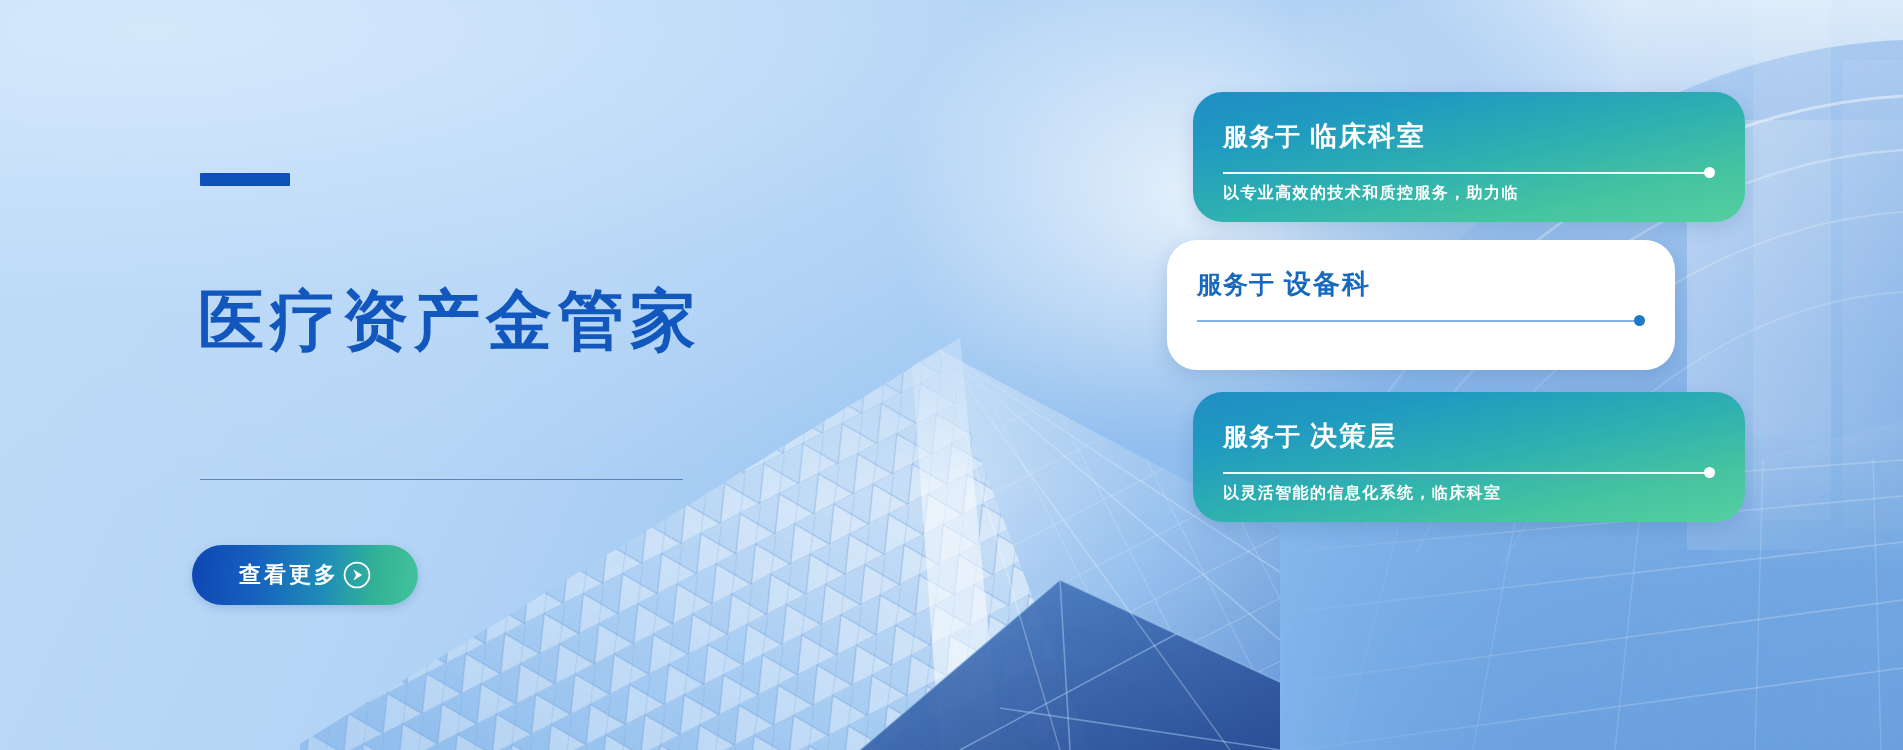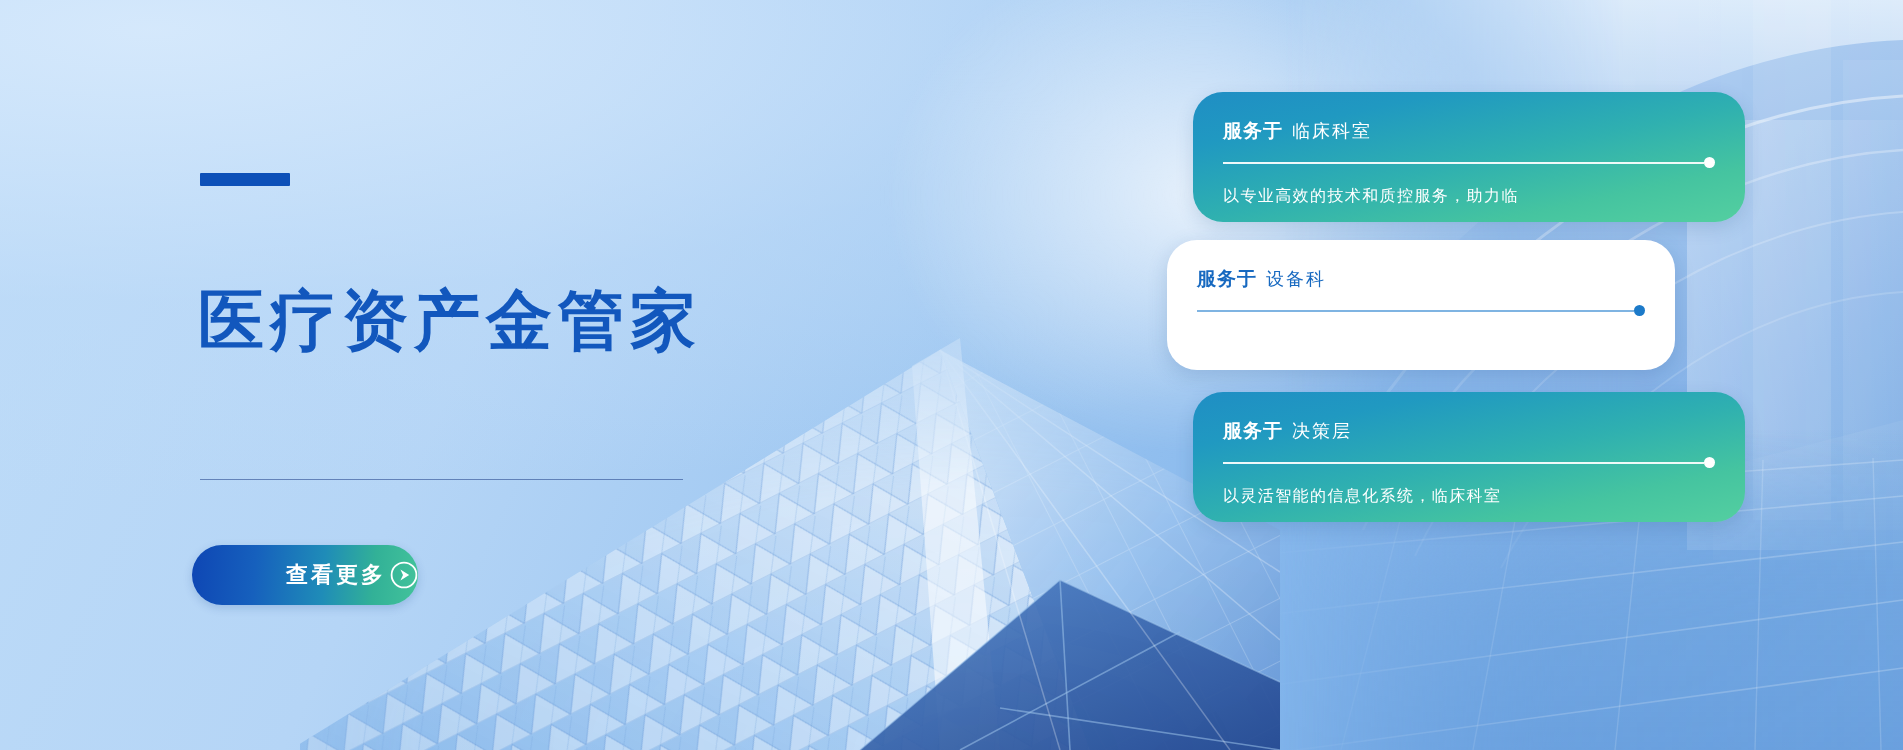--- a/index.html
+++ b/index.html
@@ -64,21 +64,21 @@
     color:#1257bd; line-height:1.15; white-space:nowrap;
   }
   .rule{
     position:absolute; left:0; top:479px; width:483px; height:1px;
     background:#2f4f93; opacity:.62;
   }
   .cta{
     position:absolute; left:-8px; top:545px;
     width:226px; height:60px; border-radius:30px;
     background:linear-gradient(95deg,#0e46b4 0%,#1660bd 28%,#1f8cb8 58%,#32b197 80%,#43c39b 100%);
-    display:flex; align-items:center; justify-content:flex-end; gap:4px;
+    display:flex; align-items:center; justify-content:center; gap:4px;
     cursor:pointer; box-shadow:0 3px 10px rgba(13,60,140,.18);
   }
   .cta-label{
     color:#ffffff; font-size:22px; font-weight:600; letter-spacing:3px;
     font-family:"DejaVu Sans","Liberation Sans",sans-serif;
   }
   .cta-arrow{ width:28px; height:28px; display:block; }
 
   
   .card{
@@ -91,35 +91,34 @@
   }
   .card-white{
     background:#ffffff;
     box-shadow:0 6px 20px rgba(26,74,132,.18);
   }
   .card-title{
     display:flex; align-items:baseline; gap:9px;
     font-family:"DejaVu Sans","Liberation Sans",sans-serif;
     white-space:nowrap;
   }
-  .t-pre{ font-size:19px; font-weight:700; letter-spacing:1px; }
-  .t-main{ font-size:18px; font-weight:400; letter-spacing:2px; }
+  .t-pre{ font-size:25px; font-weight:700; letter-spacing:1px; }
+  .t-main{ font-size:27px; font-weight:700; letter-spacing:2px; }
   .card-sep{
     position:relative; margin-top:13px; height:11px;
   }
   .card-sep .line{
     position:absolute; left:0; right:11px; top:5px; height:1.5px;
   }
   .card-sep .dot{
     position:absolute; right:0; top:0; width:11px; height:11px; border-radius:50%;
   }
   .card-body{
-    margin-top:13px;
-    font-family:"DejaVu Sans","Liberation Sans",sans-serif;
-    font-size:16px; letter-spacing:1.4px; line-height:1.85;
+    font-family:"DejaVu Sans","Liberation Sans",sans-serif;
+    font-size:16px; letter-spacing:1.4px; line-height:1.85;font-weight:bold;
   }
 
   
   .card-grad .t-pre,.card-grad .t-main,.card-grad .card-body{ color:#ffffff; }
   .card-grad .card-sep .line{ background:rgba(255,255,255,.92); }
   .card-grad .card-sep .dot{ background:#ffffff; }
   
   .card-white .t-pre,.card-white .t-main,.card-white .card-body{ color:#1769c0; }
   .card-white .card-sep .line{ background:#7fb4e2; }
   .card-white .card-sep .dot{ background:#1c7ac9; }

